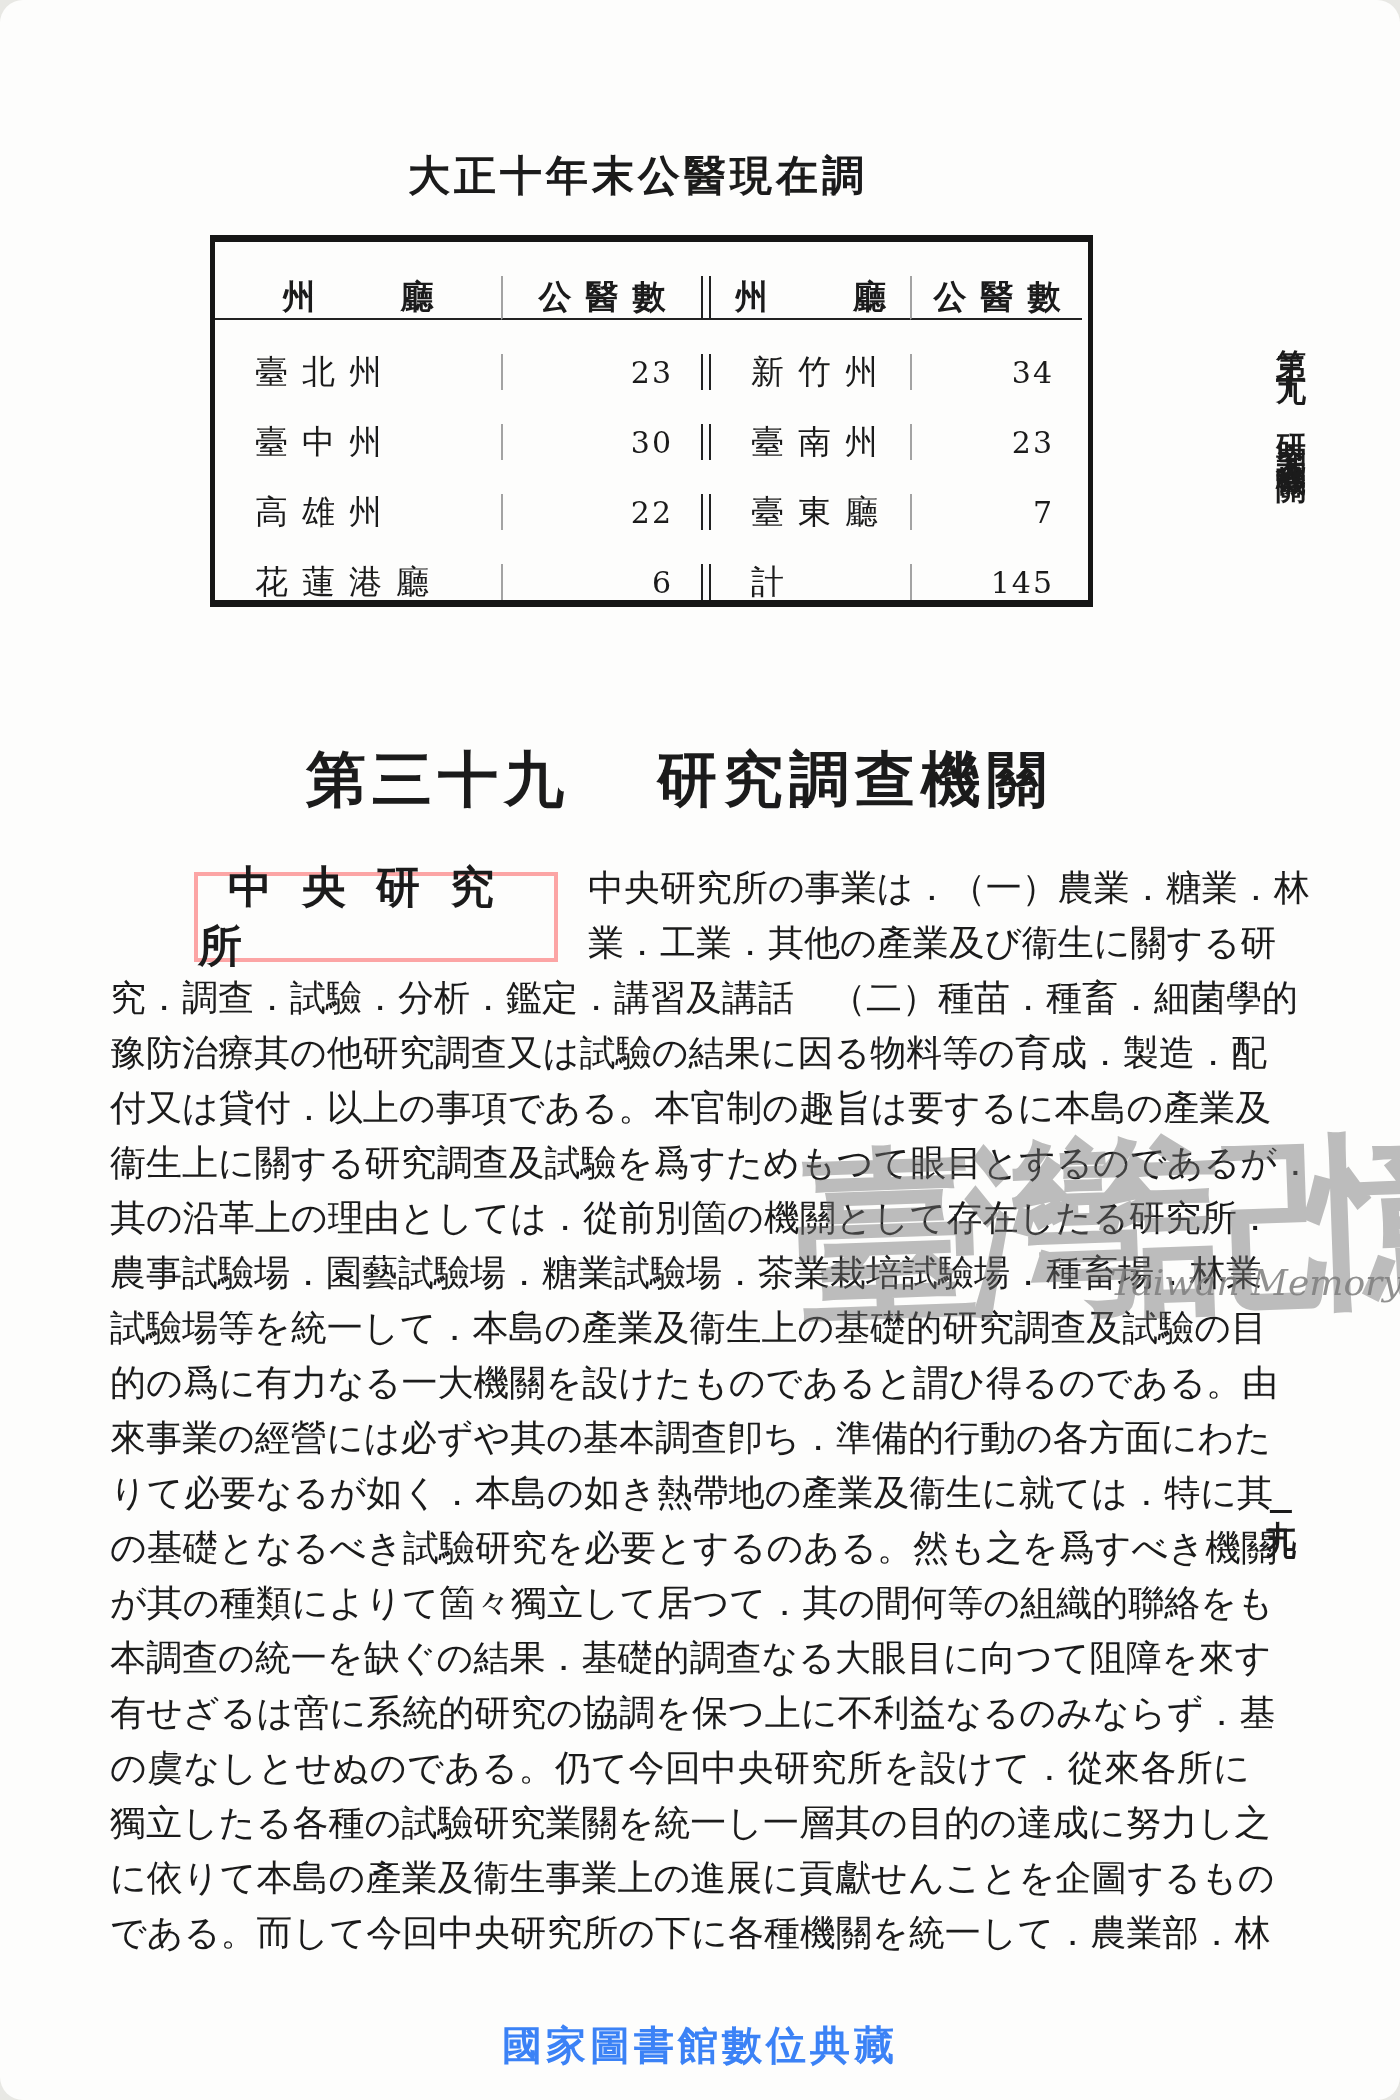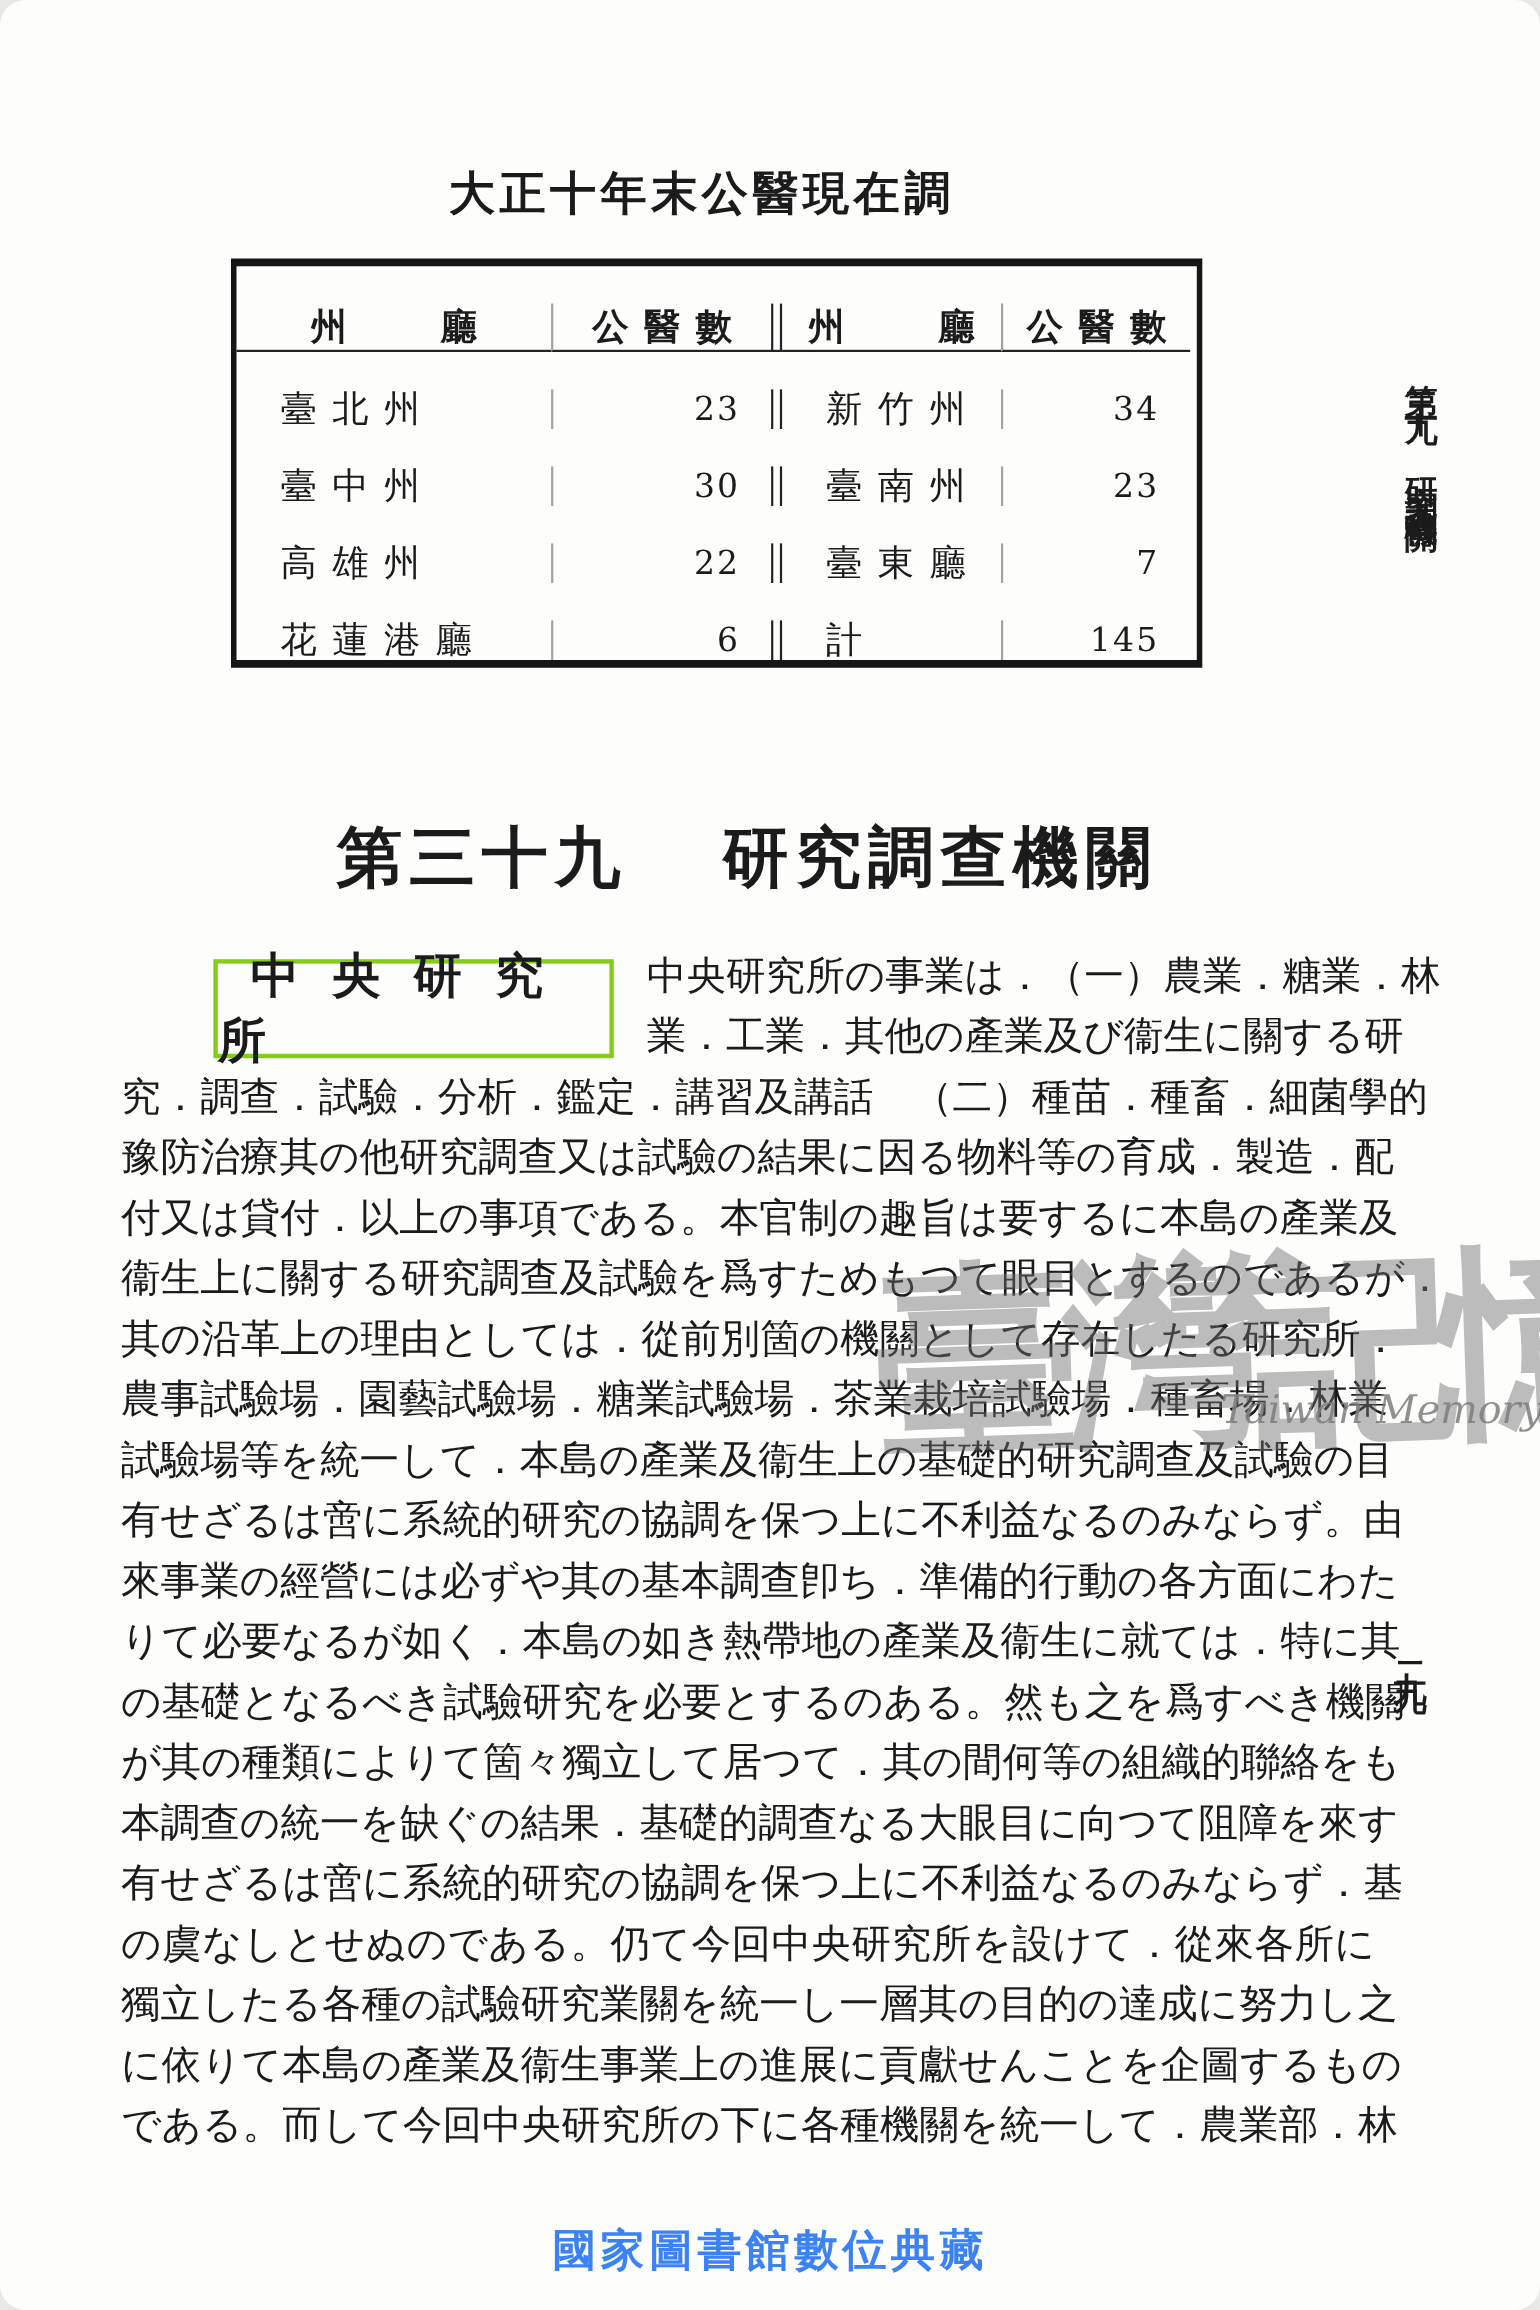--- a/index.html
+++ b/index.html
@@ -43,21 +43,21 @@
   
   .sec-heading{
     position:absolute;left:306px;top:740px;
     font-size:60px;font-weight:bold;white-space:nowrap;letter-spacing:6px;
   }
   .sec-heading .no{margin-right:60px;}
   
   .body-block{position:absolute;left:110px;top:860px;width:1140px;}
   .inst-box{
     position:absolute;left:84px;top:12px;width:356px;height:82px;
-    border:4px solid #84cc16;
+    border:4px solid #fca5a5;
     display:flex;align-items:center;justify-content:center;
     font-size:44px;font-weight:bold;letter-spacing:30px;text-indent:30px;
   }
   .bline{
     height:55px;line-height:55px;
     font-size:36px;
     text-align:justify;text-align-last:justify;
     white-space:nowrap;
   }
   .bline.beside-box{margin-left:478px;}
@@ -148,21 +148,21 @@
     <div class="inst-box">中央研究所</div>
     <div class="bline beside-box">中央研究所の事業は．（一）農業．糖業．林</div>
     <div class="bline beside-box">業．工業．其他の產業及び衞生に關する研</div>
     <div class="bline">究．調查．試驗．分析．鑑定．講習及講話　（二）種苗．種畜．細菌學的</div>
     <div class="bline">豫防治療其の他研究調查又は試驗の結果に因る物料等の育成．製造．配</div>
     <div class="bline">付又は貸付．以上の事項である。本官制の趣旨は要するに本島の產業及</div>
     <div class="bline">衞生上に關する研究調查及試驗を爲すためもつて眼目とするのであるが．</div>
     <div class="bline">其の沿革上の理由としては．從前別箇の機關として存在したる研究所．</div>
     <div class="bline">農事試驗場．園藝試驗場．糖業試驗場．茶業栽培試驗場．種畜場．林業</div>
     <div class="bline">試驗場等を統一して．本島の產業及衞生上の基礎的研究調查及試驗の目</div>
-    <div class="bline">有せざるは啻に系統的研究の協調を保つ上に不利益なるのみならず。由</div>
+    <div class="bline">的の爲に有力なる一大機關を設けたものであると謂ひ得るのである。由</div>
     <div class="bline">來事業の經營には必ずや其の基本調查卽ち．準備的行動の各方面にわた</div>
     <div class="bline">りて必要なるが如く．本島の如き熱帶地の產業及衞生に就ては．特に其</div>
     <div class="bline">の基礎となるべき試驗研究を必要とするのある。然も之を爲すべき機關</div>
     <div class="bline">が其の種類によりて箇々獨立して居つて．其の間何等の組織的聯絡をも</div>
     <div class="bline">本調查の統一を缺ぐの結果．基礎的調查なる大眼目に向つて阻障を來す</div>
     <div class="bline">有せざるは啻に系統的研究の協調を保つ上に不利益なるのみならず．基</div>
     <div class="bline">の虞なしとせぬのである。仍て今回中央研究所を設けて．從來各所に</div>
     <div class="bline">獨立したる各種の試驗研究業關を統一し一層其の目的の達成に努力し之</div>
     <div class="bline">に依りて本島の產業及衞生事業上の進展に貢獻せんことを企圖するもの</div>
     <div class="bline">である。而して今回中央研究所の下に各種機關を統一して．農業部．林</div>

